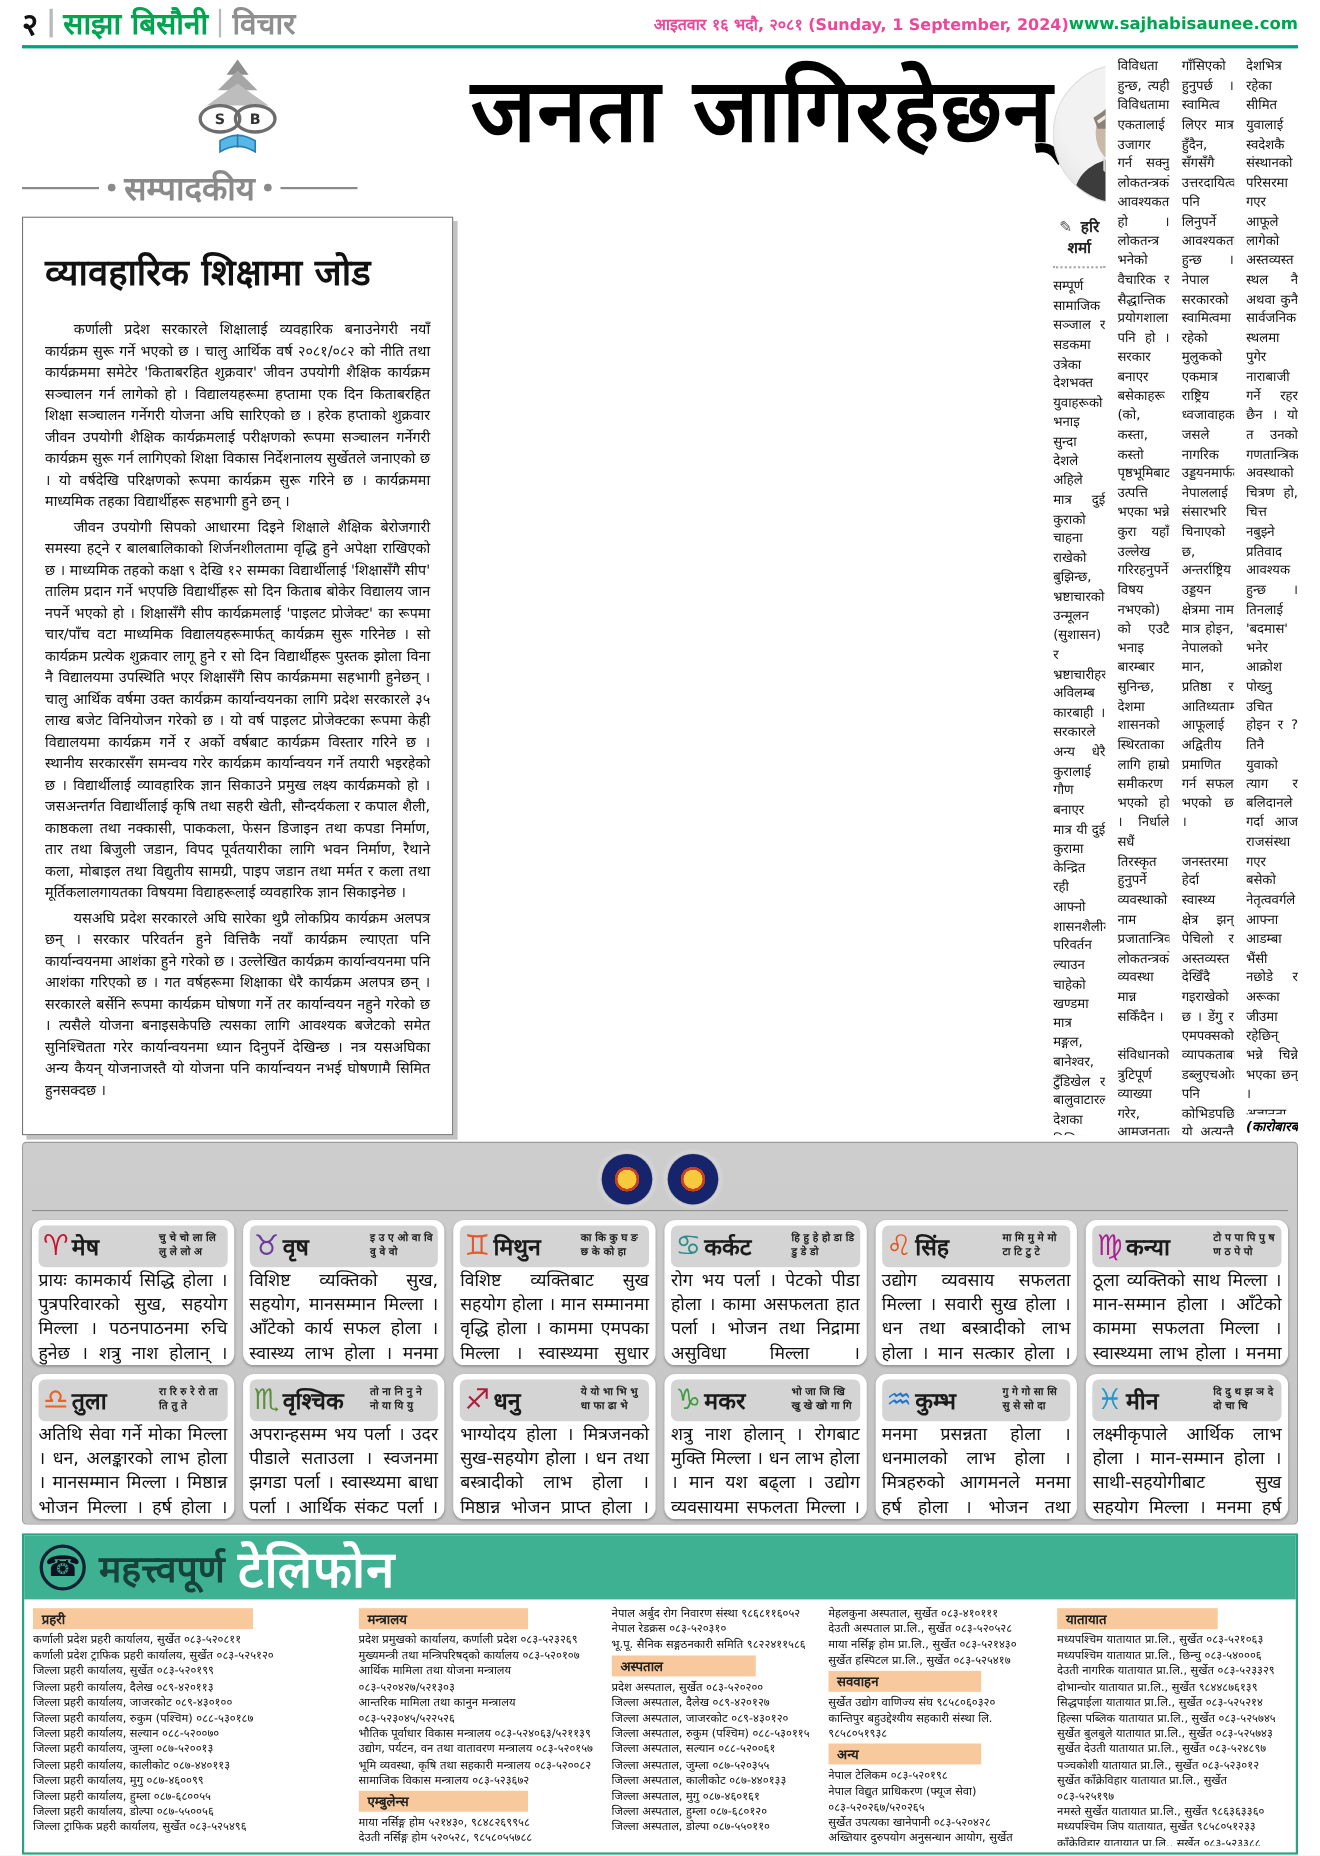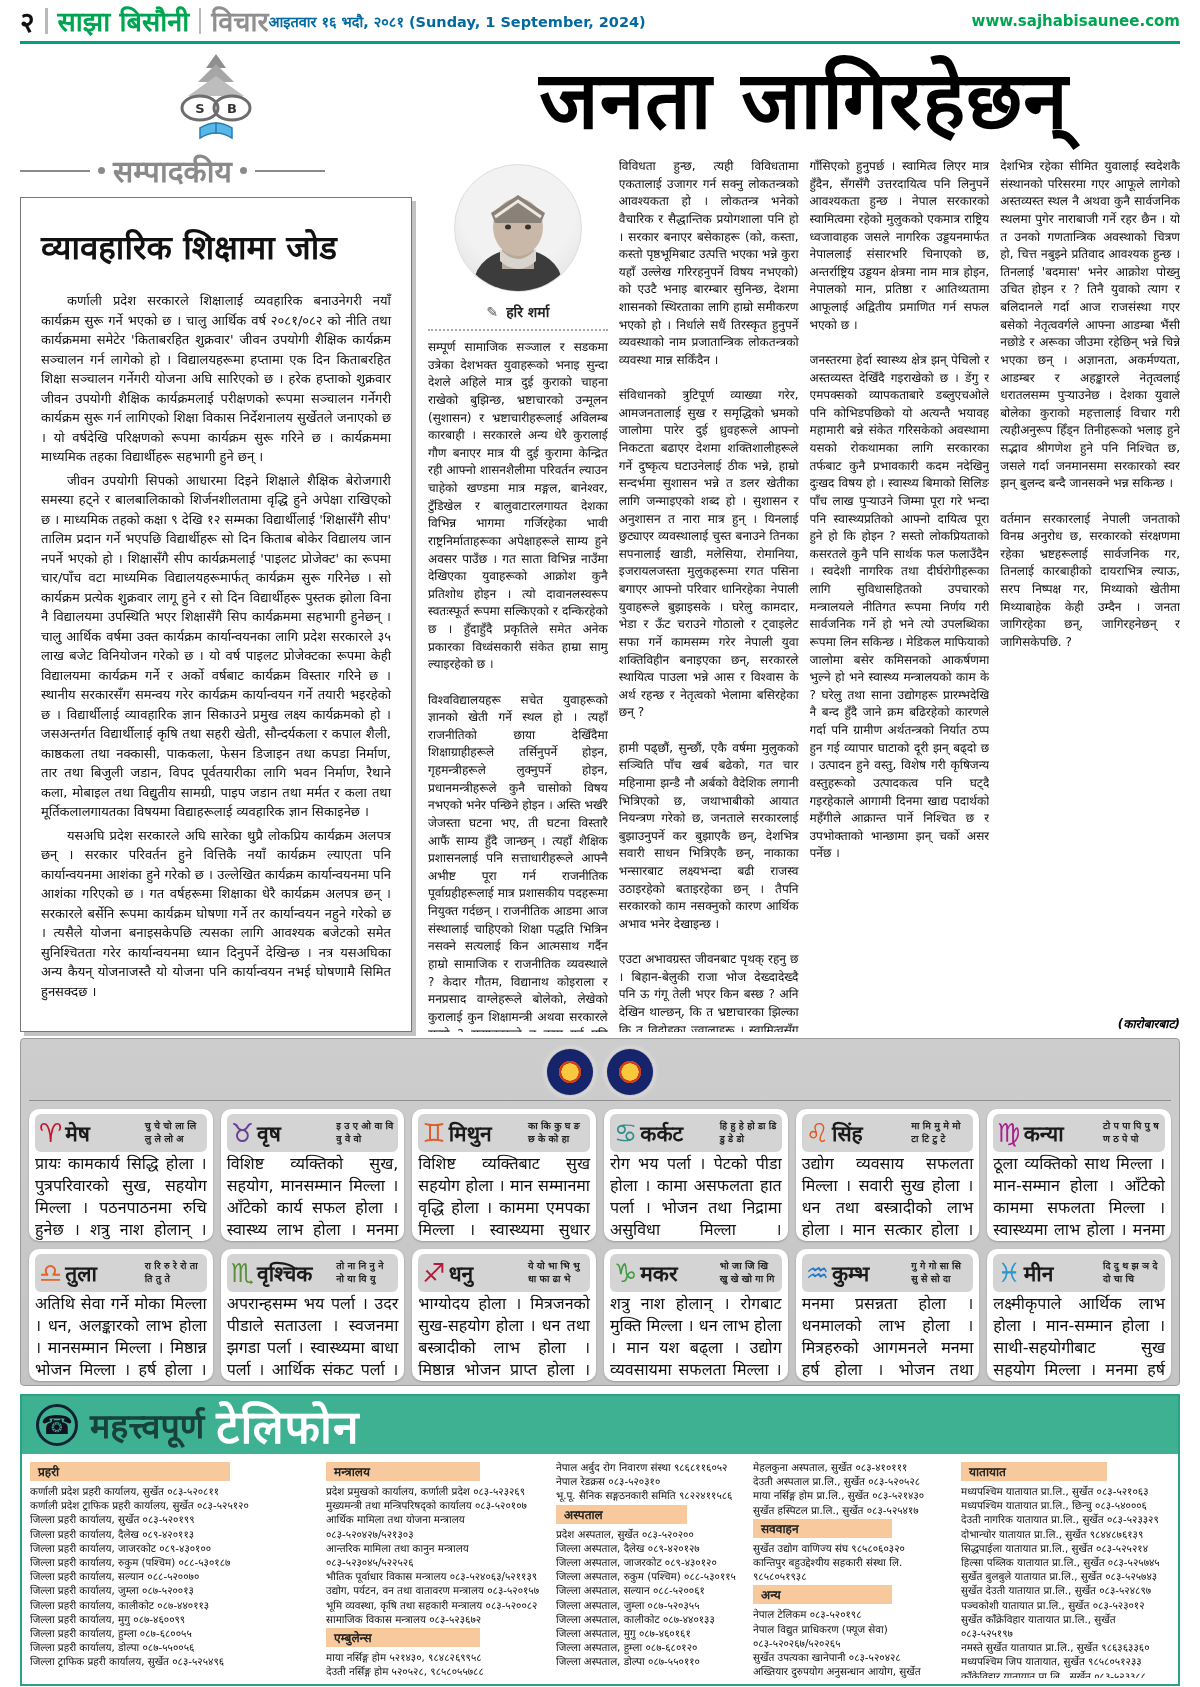--- a/index.html
+++ b/index.html
@@ -6,38 +6,38 @@
   body { background:#e8e8e8; font-family:"DejaVu Sans", sans-serif; }
   .page { width:1200px; height:1687px; background:#fff; margin:0 auto; position:relative; overflow:hidden; padding:0 20px; }
 
   
   .hdr { height:44px; display:flex; align-items:center; border-bottom:3px solid #00a183; }
   .hdr .pgno { font-size:28px; font-weight:bold; color:#111; }
   .hdr .sep { width:3px; height:26px; background:#b9b9b9; margin:0 10px; }
   .hdr .mast { font-size:27px; font-weight:bold; color:#00a551; font-family:"DejaVu Serif", serif; }
   .hdr .sep2 { width:2px; height:26px; background:#b9b9b9; margin:0 10px; }
   .hdr .sect { font-size:27px; font-weight:bold; color:#8f8f8f; font-family:"DejaVu Serif", serif; }
-  .hdr .date { flex:1; text-align:left; font-size:14.5px; font-weight:bold; color:#0369a1; }
+  .hdr .date { flex:1; text-align:right; font-size:14.5px; font-weight:bold; color:#ec4899; }
   .hdr .url { font-size:15px; font-weight:bold; color:#00a551; }
 
   
   .main { display:flex; gap:16px; height:988px; padding-top:8px; }
 
   
   .edcol { width:392px; flex:none; display:flex; flex-direction:column; align-items:center; }
   .edlogo { width:120px; height:96px; position:relative; flex:none; }
   .edlabel { font-size:30px; font-weight:bold; color:#8a8a8a; font-family:"DejaVu Serif", serif; display:flex; align-items:center; gap:8px; margin:2px 0 6px; width:100%; justify-content:flex-start; }
   .edlabel:before, .edlabel:after { content:""; height:2px; background:#8a8a8a; flex:1; max-width:70px; }
   .edlabel .dot { width:7px; height:7px; border-radius:50%; background:#8a8a8a; }
   .edbox { border:1px solid #777; box-shadow:4px 4px 0 #c2c2c2; width:100%; flex:1; padding:26px 20px 16px; overflow:hidden; background:#fff; }
   .edtitle { text-align:left; font-size:33px; font-weight:bold; color:#111; margin-bottom:22px; }
   .edbox p { font-size:13px; line-height:1.5; text-align:justify; text-indent:26px; color:#111; margin-bottom:4px; }
 
   
-  .artcol { flex:1; display:flex; flex-direction:column; }
+  .artcol { flex:1; display:flex; flex-direction:row; }
   .headline { text-align:center; font-size:80px; font-weight:bold; color:#000; font-family:"DejaVu Serif", serif; line-height:1.1; letter-spacing:1px; margin:4px 0 14px; }
   .artbody { display:flex; gap:11px; flex:1; overflow:hidden; }
   .artc { flex:1; font-size:12px; line-height:1.47; text-align:justify; color:#111; overflow:hidden; white-space:pre-line; }
   .c1wrap { flex:1; display:flex; flex-direction:column; overflow:hidden; }
   .photo { width:128px; height:128px; border-radius:50%; margin:6px auto 4px; background:radial-gradient(circle at 50% 35%, #f2f2f2 0 55%, #dcdcdc 100%); position:relative; overflow:hidden; border:1px solid #ddd; }
   .photo svg { position:absolute; left:0; top:0; }
   .byline { text-align:center; font-size:14px; font-weight:bold; color:#222; padding:6px 0 8px; }
   .byline .pen { font-weight:normal; color:#555; margin-right:8px; }
   .dotrule { border-top:2px dotted #aaa; margin-bottom:8px; }
   .credit { text-align:right; font-style:italic; font-weight:bold; font-size:12px; margin-top:2px; }

